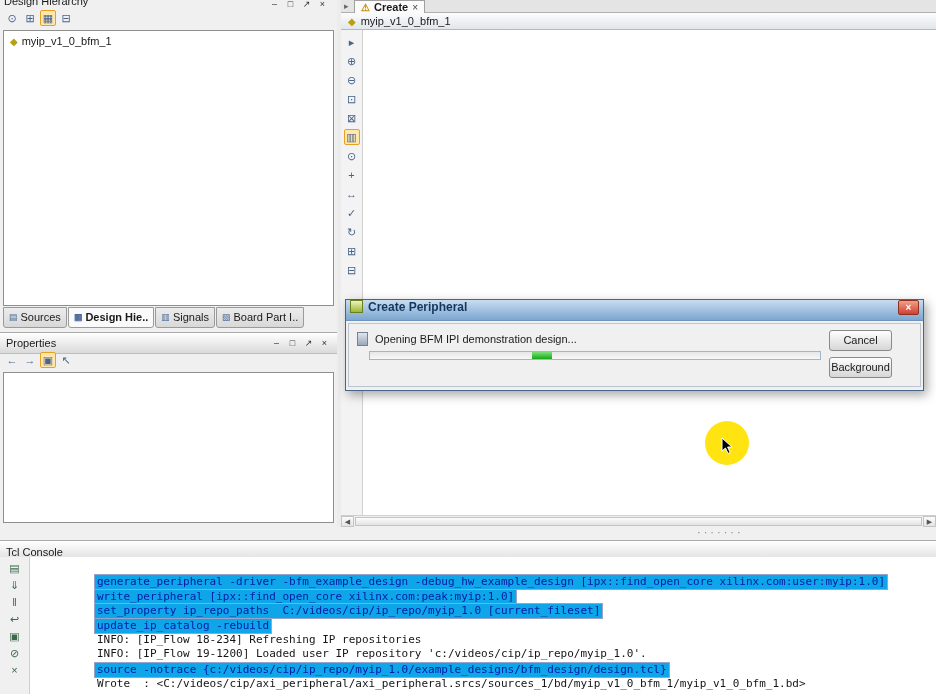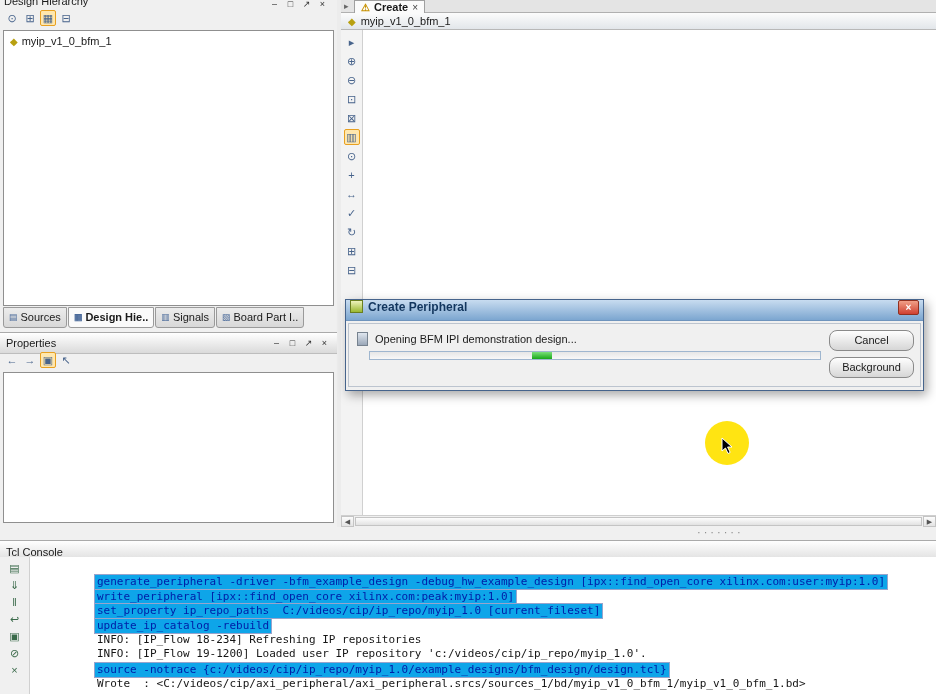--- a/index.html
+++ b/index.html
@@ -77,22 +77,22 @@
   #dlg-close { width:21px; height:15px; background:linear-gradient(#f0a088,#d04030); border:1px solid #903020;
                border-radius:2px; color:#fff; font-weight:bold; font-size:10px; line-height:13px; text-align:center; }
   #dialog-body { position:absolute; left:2px; right:2px; top:23px; bottom:3px; border:1px solid #bcc4cf; background:#f0f0f0; }
   .msg-icon { position:absolute; left:8px; top:8px; width:11px; height:14px;
               background:linear-gradient(#dfe6ee,#9aa7b8); border:1px solid #76828f; }
   #dlg-message { position:absolute; left:26px; top:9px; }
   #progress-track { position:absolute; left:20px; top:27px; width:452px; height:9px;
                     background:linear-gradient(#e6e6e6,#f8f8f8); border:1px solid #9fb6cf; }
   #progress-chunk { position:absolute; left:36%; top:0; width:4.5%; height:100%;
                     background:linear-gradient(#7ae07a,#18a818); }
-  .dlg-btn { position:absolute; left:480px; width:85px; height:21px; background:linear-gradient(#fefefe,#d6d6d6);
-             border:1px solid #8a8a8a; border-radius:8px; font-size:11px; text-align:center; line-height:19px; }
+  .dlg-btn { position:absolute; left:480px; width:63px; height:21px; background:linear-gradient(#fefefe,#d6d6d6);
+             border:1px solid #8a8a8a; border-radius:3px; font-size:11px; text-align:center; line-height:19px; }
   #btn-cancel { top:6px; }
   #btn-background { top:33px; }
 
   
   #cursor-highlight { position:absolute; left:705px; top:421px; width:44px; height:44px; border-radius:50%;
                       background:#ffe412; z-index:30; }
   #cursor-highlight svg { position:absolute; left:16px; top:16px; }
 
   
   #hsplit { position:absolute; left:0; top:527px; width:936px; height:13px; background:#f0f0f0; }

